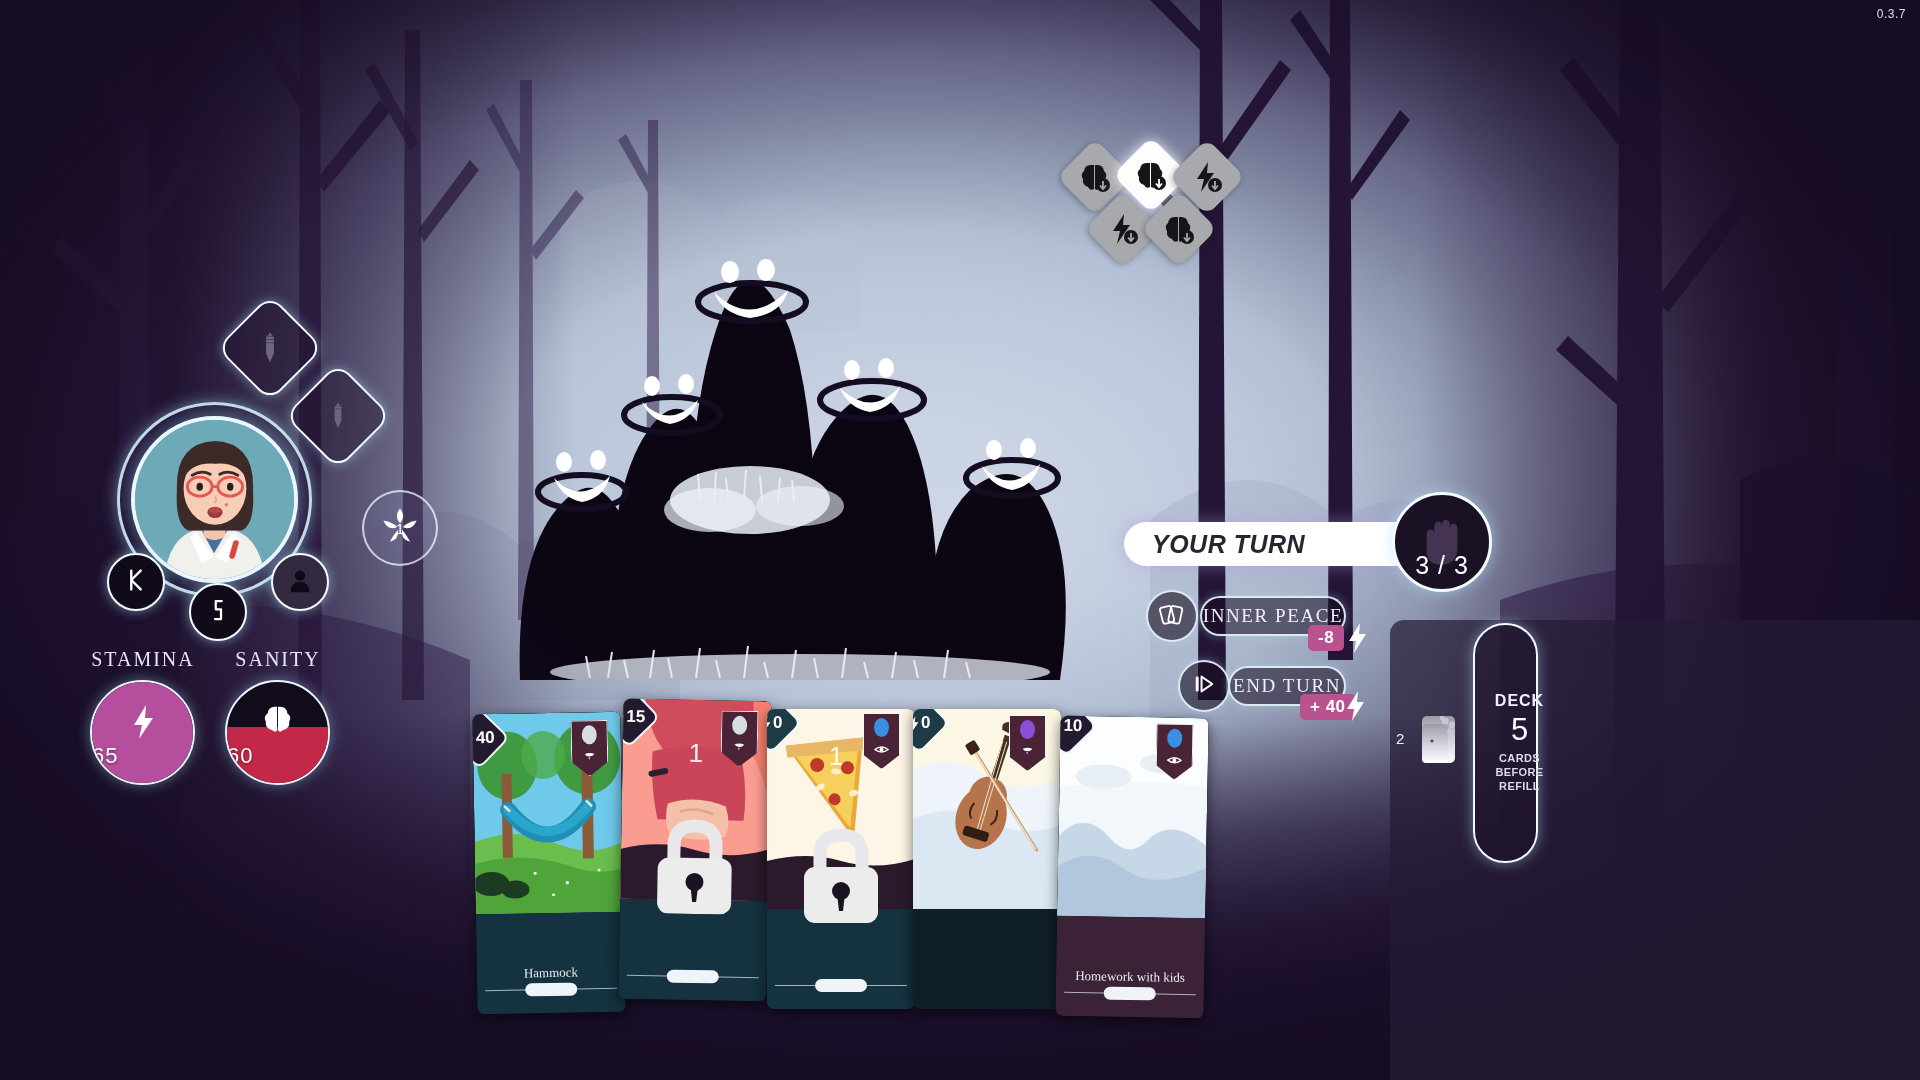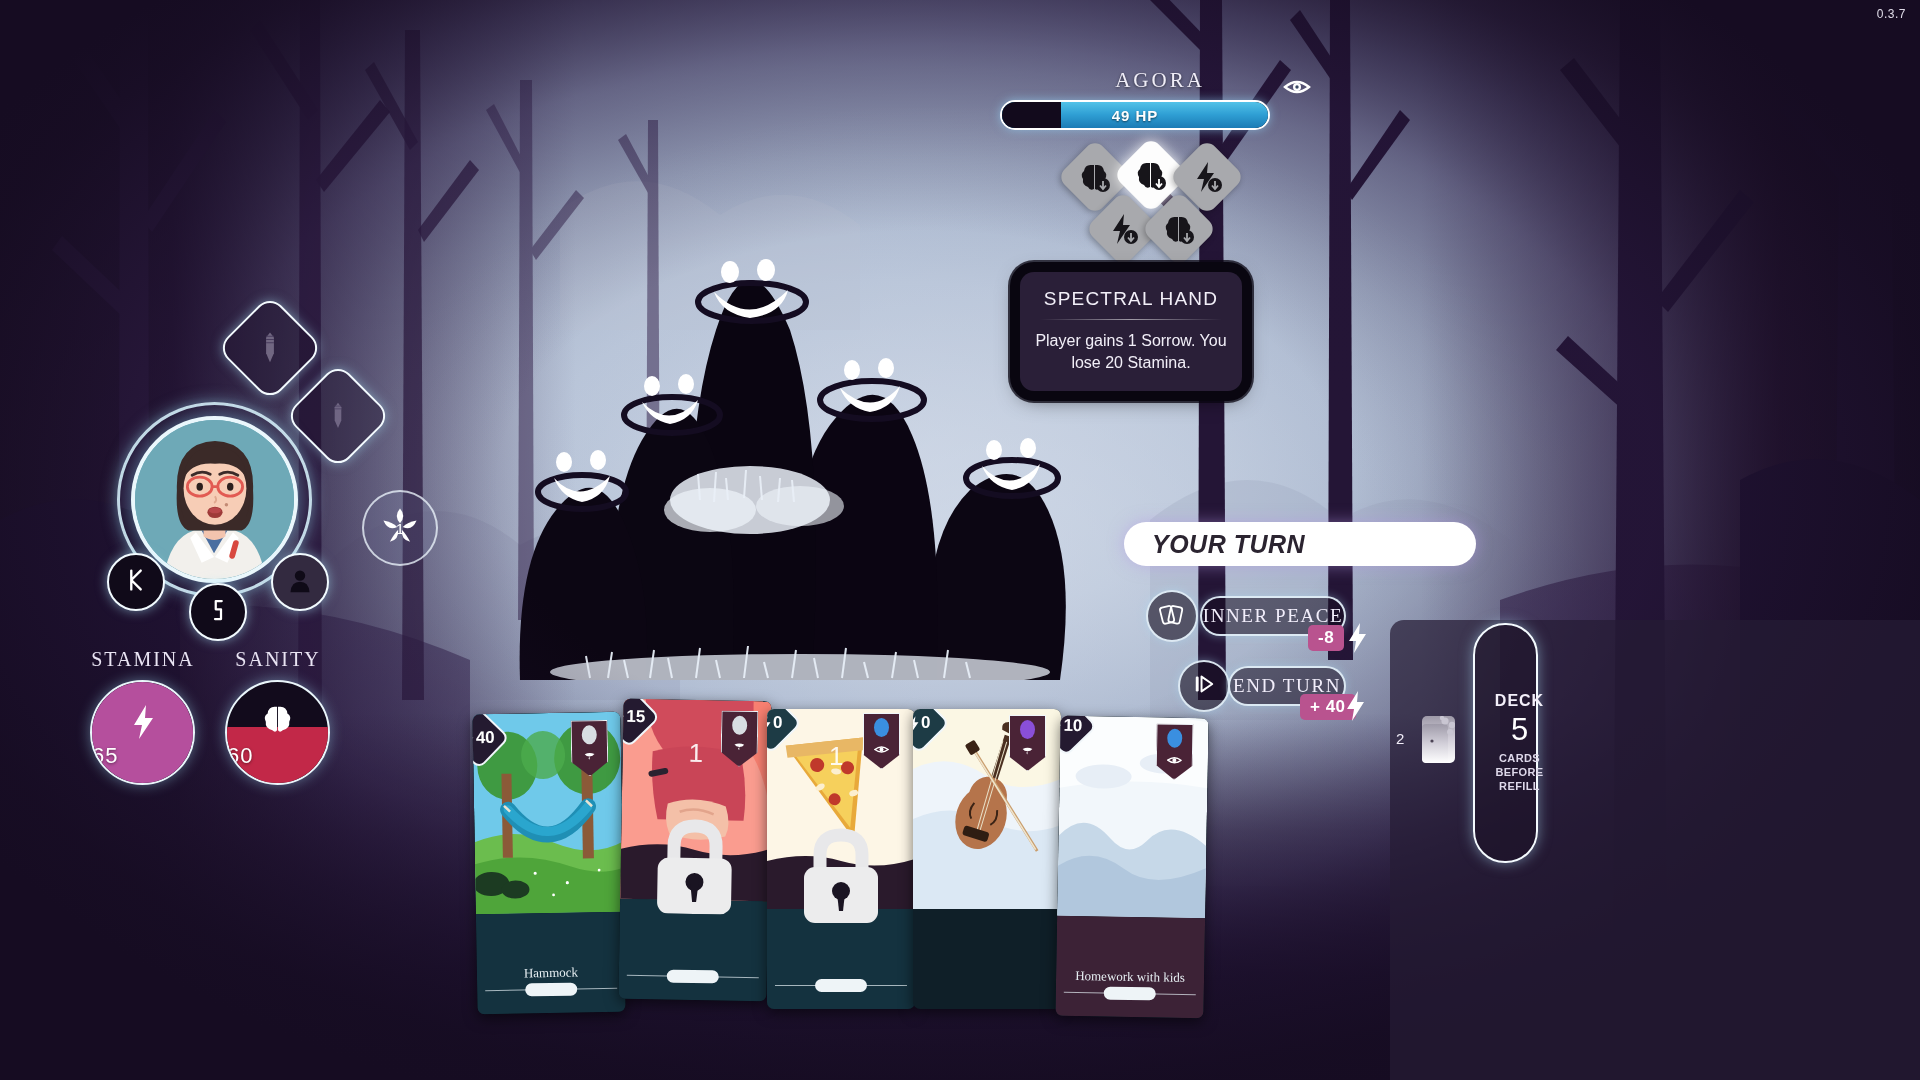--- a/index.html
+++ b/index.html
@@ -457,35 +457,20 @@
         <path d="M444 468 L448 440"></path>
           <path d="M470 468 L466 452"></path>
       </g>
     </svg>
   </div>
 
   <div class="vign"></div>
 
   <div class="version">0.3.7</div>
 
-  <div class="enemy-hud">
-    <div class="enemy-name">AGORA</div>
-    <div class="hp-wrap">
-      <div class="hp-fill" id="hpfill"></div>
-      <div class="hp-empty" id="hpempty" style="width: 22%;"></div>
-      <div class="hp-label">49 HP</div>
-    </div>
-    <div class="eye-btn">
-      <svg viewBox="0 0 30 22">
-          <path d="M3 11 Q15 1 27 11 Q15 21 3 11 Z" fill="none" stroke="#fff" stroke-width="2.4"></path>
-          <circle cx="15" cy="11" r="4" fill="#fff"></circle>
-          <circle cx="15" cy="11" r="1.7" fill="#3a4a66"></circle>
-        </svg>
-    </div>
-  </div>
 
   <div class="intents">
     <div class="intent" style="left:0px;top:2px">
       <div class="ic">
         <svg viewBox="0 0 34 34">
             <path d="M14 5 Q7 4 6 11 Q2 14 5 19 Q4 25 10 27 Q12 31 16 29 L16 5 Z M18 5 Q25 4 26 11 Q30 14 27 19 Q28 25 22 27 Q20 31 17 29 L17 5 Z" fill="#17151a"></path>
             <circle cx="25" cy="25" r="7" fill="#17151a"></circle>
             <path d="M25 21 L25 28 M22 25.5 L25 29 L28 25.5" stroke="#a8a9ad" stroke-width="1.8" fill="none"></path>
           </svg>
       </div>
@@ -521,25 +506,20 @@
       <div class="ic">
         <svg viewBox="0 0 34 34">
             <path d="M14 5 Q7 4 6 11 Q2 14 5 19 Q4 25 10 27 Q12 31 16 29 L16 5 Z M18 5 Q25 4 26 11 Q30 14 27 19 Q28 25 22 27 Q20 31 17 29 L17 5 Z" fill="#17151a"></path>
             <circle cx="25" cy="25" r="7" fill="#17151a"></circle>
             <path d="M25 21 L25 28 M22 25.5 L25 29 L28 25.5" stroke="#a8a9ad" stroke-width="1.8" fill="none"></path>
           </svg>
       </div>
     </div>
   </div>
 
-  <div class="tooltip">
-    <div class="tt-title">SPECTRAL HAND</div>
-    <div class="tt-rule"></div>
-    <div class="tt-body">Player gains 1 Sorrow. You lose 20 Stamina.</div>
-  </div>
 
   <div class="eq" style="left:232px;top:310px">
     <div class="eqi">
       <svg viewBox="0 0 40 52" width="26" height="36">
           <path d="M20 2 L26 10 L26 34 L20 48 L14 34 L14 10 Z" fill="#cfc6dd"></path>
           <path d="M14 8 L26 8 M14 13 L26 13 M14 18 L26 18" stroke="#6d5f86" stroke-width="1.6"></path>
         </svg>
     </div>
   </div>
   <div class="eq" style="left:300px;top:378px">
@@ -646,20 +626,28 @@
         <svg viewBox="0 0 34 32" width="32" height="30">
             <path d="M15 3 Q7 2 6 10 Q1 13 4 19 Q3 26 11 28 Q14 31 16 28 L16 3 Z M18 3 Q26 2 27 10 Q32 13 29 19 Q30 26 22 28 Q19 31 17 28 L17 3 Z" fill="#fff"></path>
           </svg>
       </div>
       <div class="orb-val">60</div>
     </div>
   </div>
 
   <div class="turn-banner">
     <span>YOUR TURN</span>
+  </div>
+  <div class="hand-circle">
+    <span style="position:absolute;left:50%;top:20px;transform:translateX(-50%)">
+      <svg viewBox="0 0 52 56" width="50" height="54">
+        <path d="M10 30 L10 20 Q10 15 14 15 Q18 15 18 20 L18 12 Q18 7 22 7 Q26 7 26 12 L26 10 Q26 5 30 5 Q34 5 34 10 L34 14 Q34 9 38 9 Q42 9 42 14 L42 34 Q42 50 26 52 Q12 52 10 40 Z" fill="#443352"></path>
+      </svg>
+    </span>
+    <div class="hand-count">3 / 3</div>
   </div>
 
   <div class="act-circle" style="left:1146px;top:590px">
     <span>
       <svg viewBox="0 0 34 34" width="28" height="28">
           <rect x="4" y="8" width="14" height="20" rx="3" fill="none" stroke="#fff" stroke-width="2.2" transform="rotate(-14 11 18)"></rect>
           <rect x="14" y="8" width="14" height="20" rx="3" fill="none" stroke="#fff" stroke-width="2.2" transform="rotate(12 21 18)"></rect>
         </svg>
     </span>
   </div>

